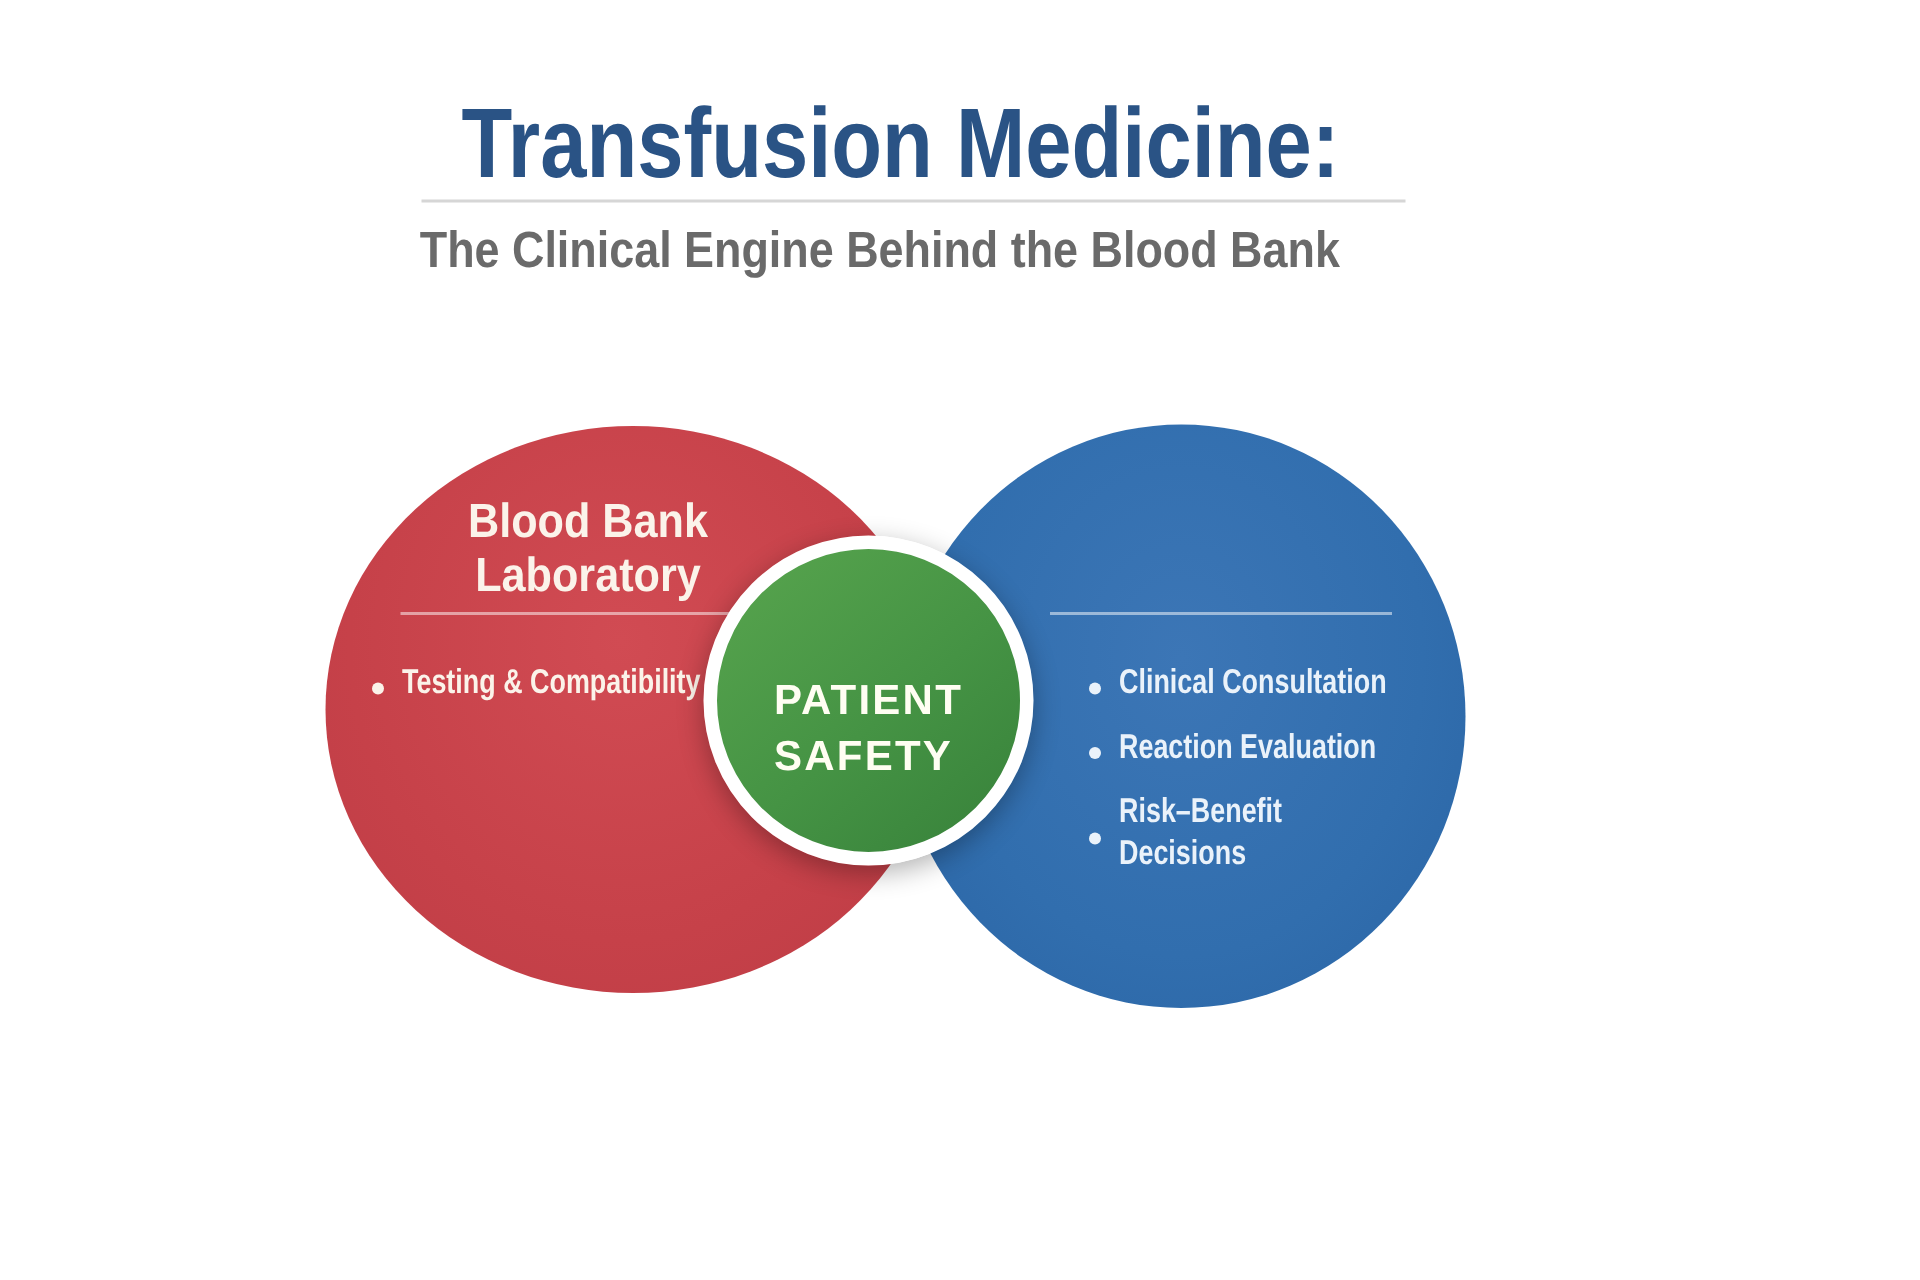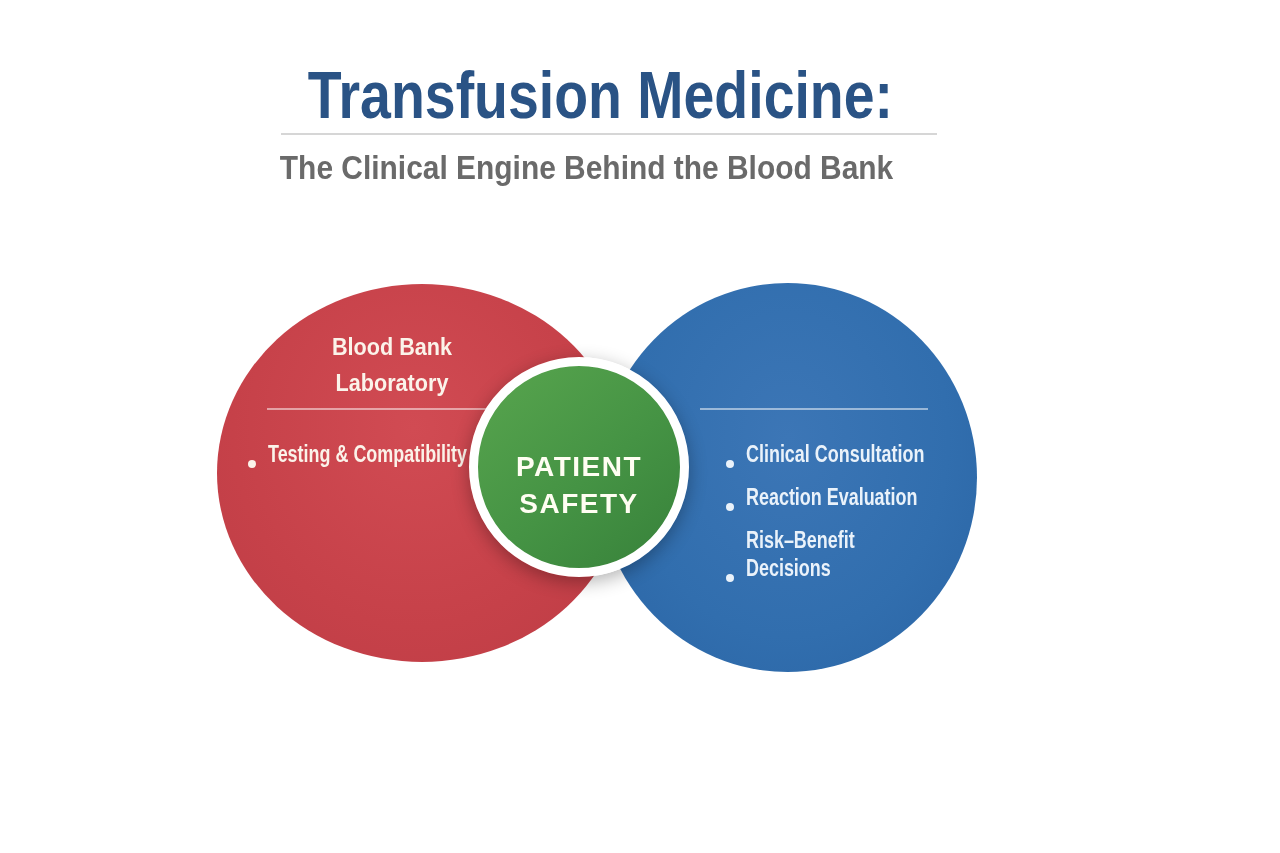--- a/index.html
+++ b/index.html
@@ -69,58 +69,58 @@
     box-shadow: 0 5px 18px rgba(0,0,0,0.30);
     z-index: 3;
     display: flex; align-items: center; justify-content: center;
   }
 
   
   .circle-head {
     position: absolute;
     width: 300px;
     text-align: center;
-    font-size: 24px;
+    font-size: 32px;
     font-weight: 700;
     line-height: 36px;
   }
   .circle-red  .circle-head { left: 25px; top: 45px; color: #fbf3ea; }
   .circle-blue .circle-head { left: 26px; top: 46px; color: #eaf2fa; }
 
   .circle-divider {
     position: absolute;
     height: 2px;
     background: rgba(255,255,255,0.5);
   }
   .circle-red  .circle-divider { left: 50px;  top: 124px; width: 230px; }
   .circle-blue .circle-divider { left: 102px; top: 125px; width: 228px; }
 
   .bullet-list { position: absolute; list-style: none; }
   .circle-red  .bullet-list { left: 31px;  top: 156px; color: #fbf3ea; }
   .circle-blue .bullet-list { left: 128px; top: 157px; color: #eaf2fa; }
 
   .bullet-item {
     display: flex;
-    align-items: flex-end;
+    align-items: center;
     margin-bottom: 15px;
     font-size: 23px;
     font-weight: 700;
     line-height: 28px;
     white-space: nowrap;
   }
   .bullet-dot {
     flex: 0 0 auto;
     width: 8px; height: 8px;
     margin: 10px 12px 0 0;
     border-radius: 50%;
     background: currentColor;
   }
 
   .center-label {
-    text-align: center;
+    text-align: left;
     font-size: 28px;
     font-weight: 700;
     letter-spacing: 1.5px;
     line-height: 37px;
     color: #fffef2;
     white-space: pre-line;
     margin-top: 36px;
   }
 </style>
 </head>

